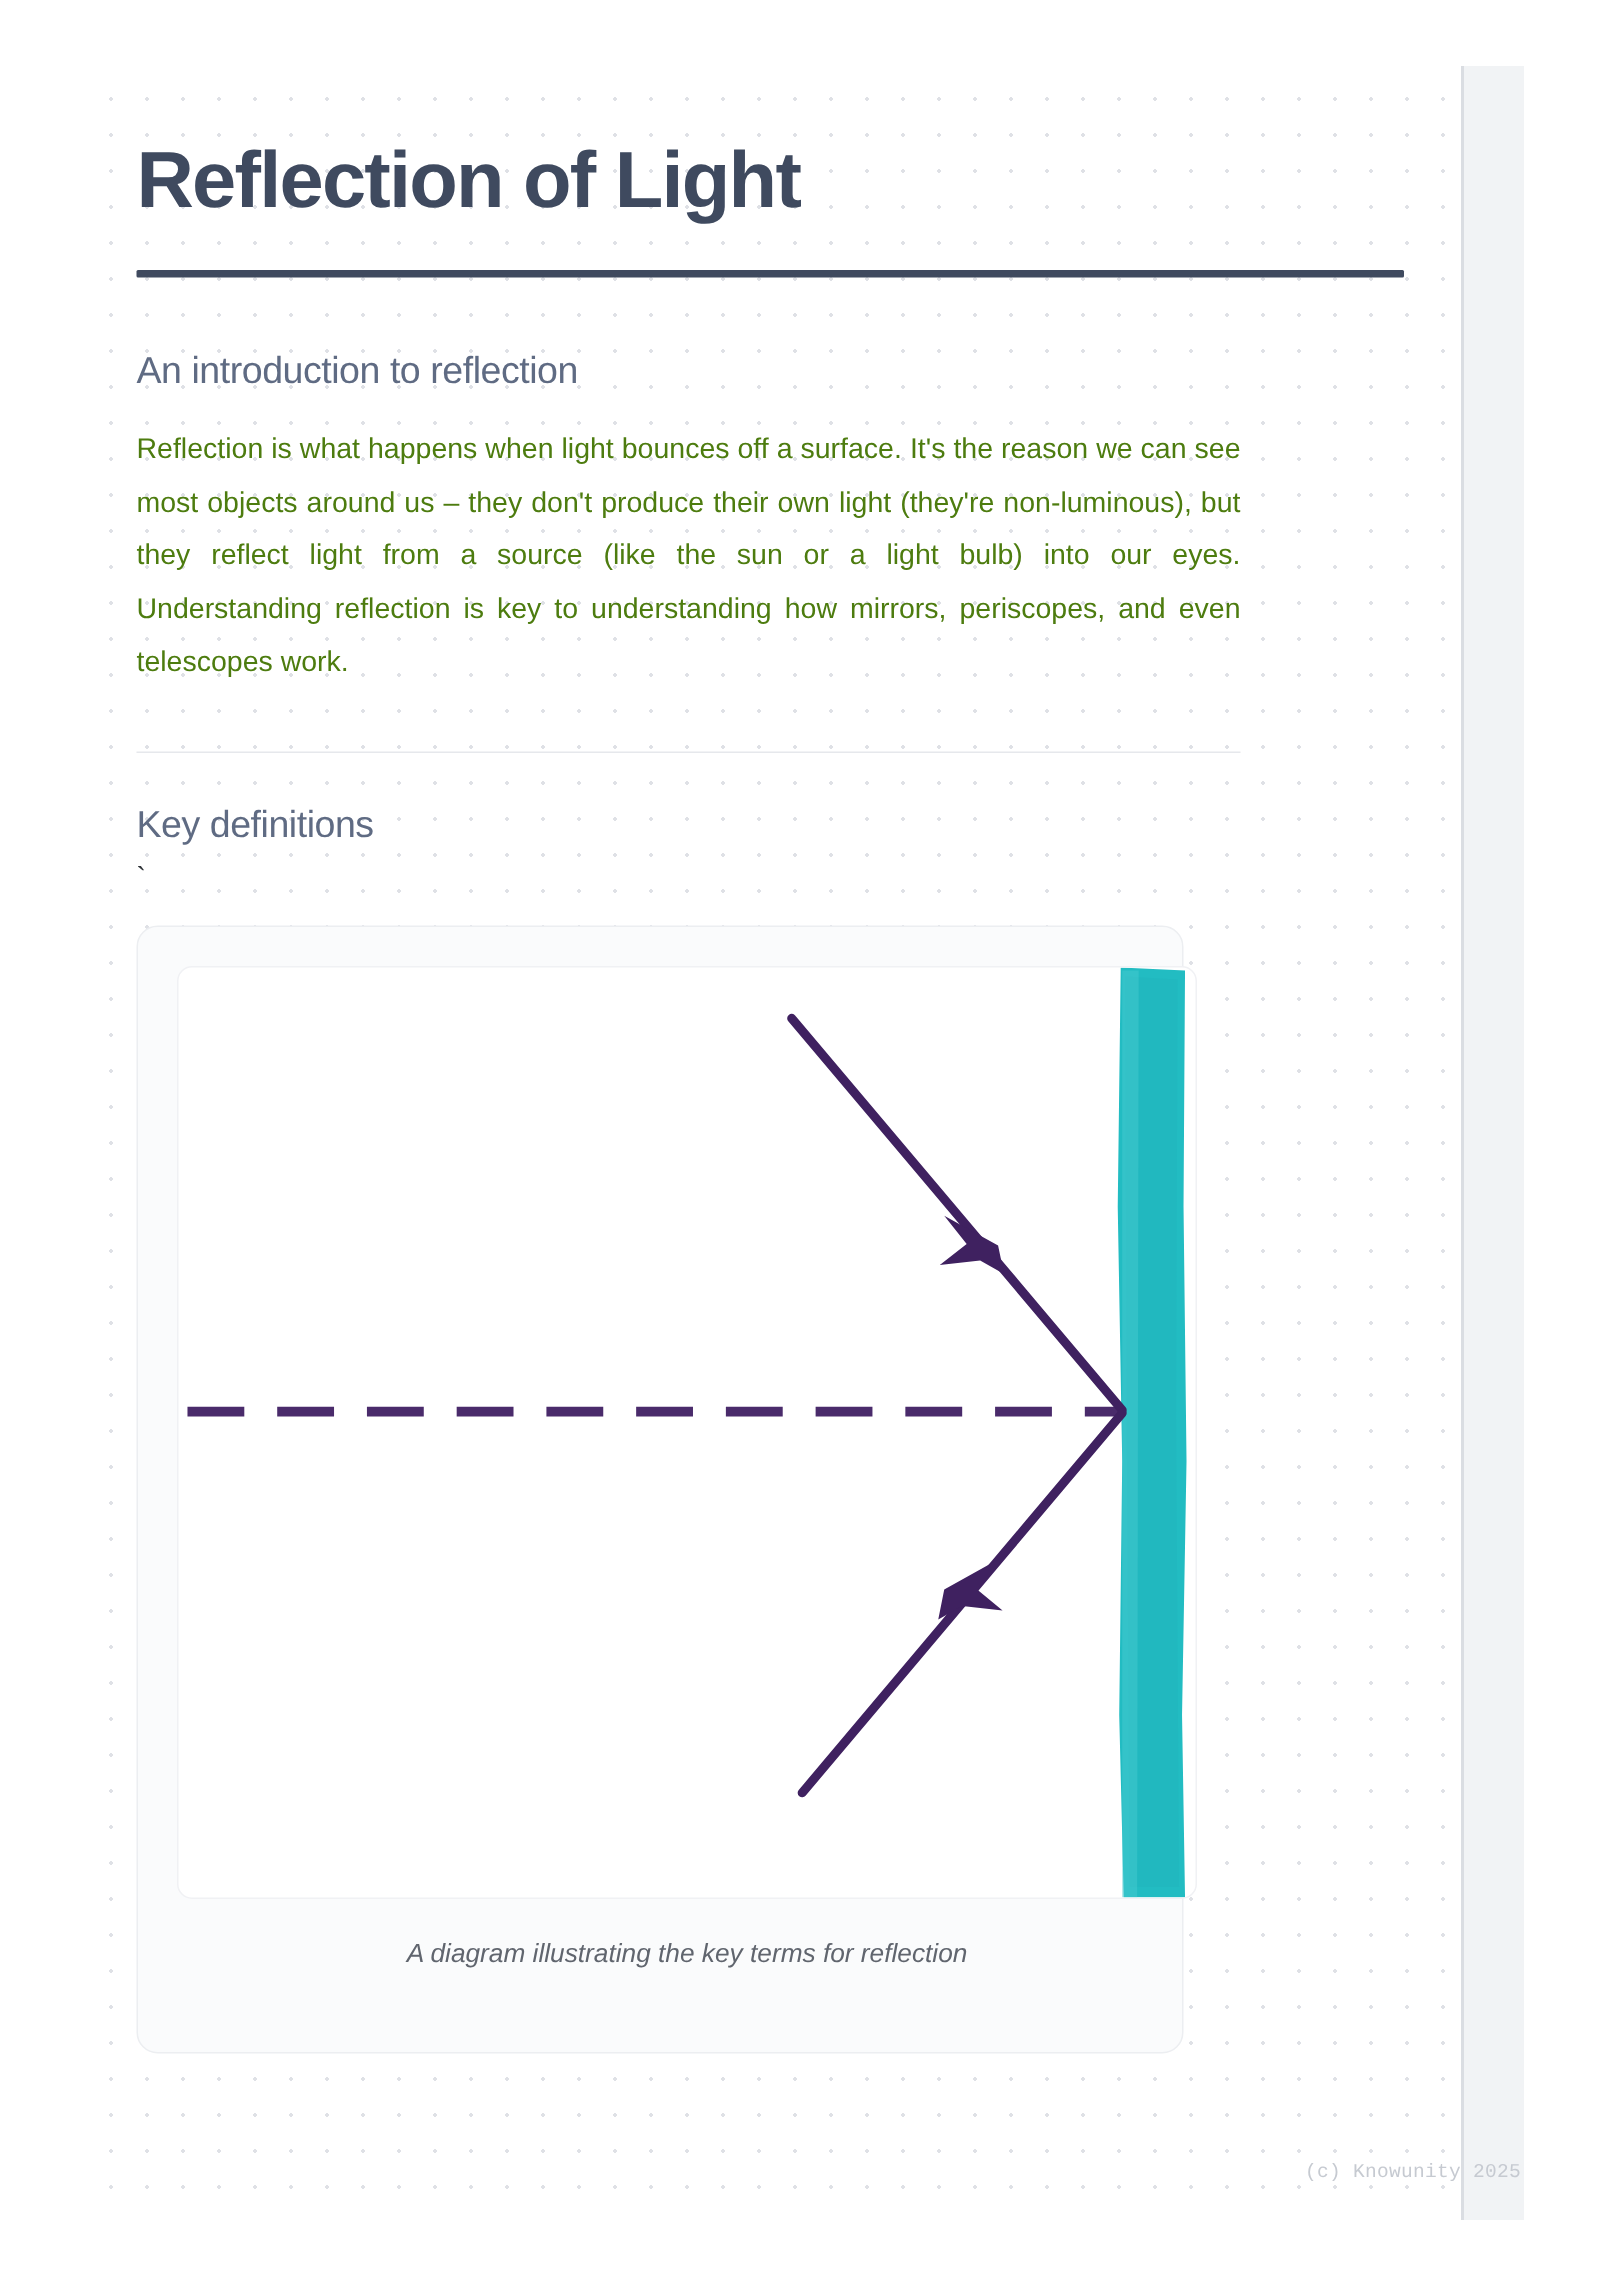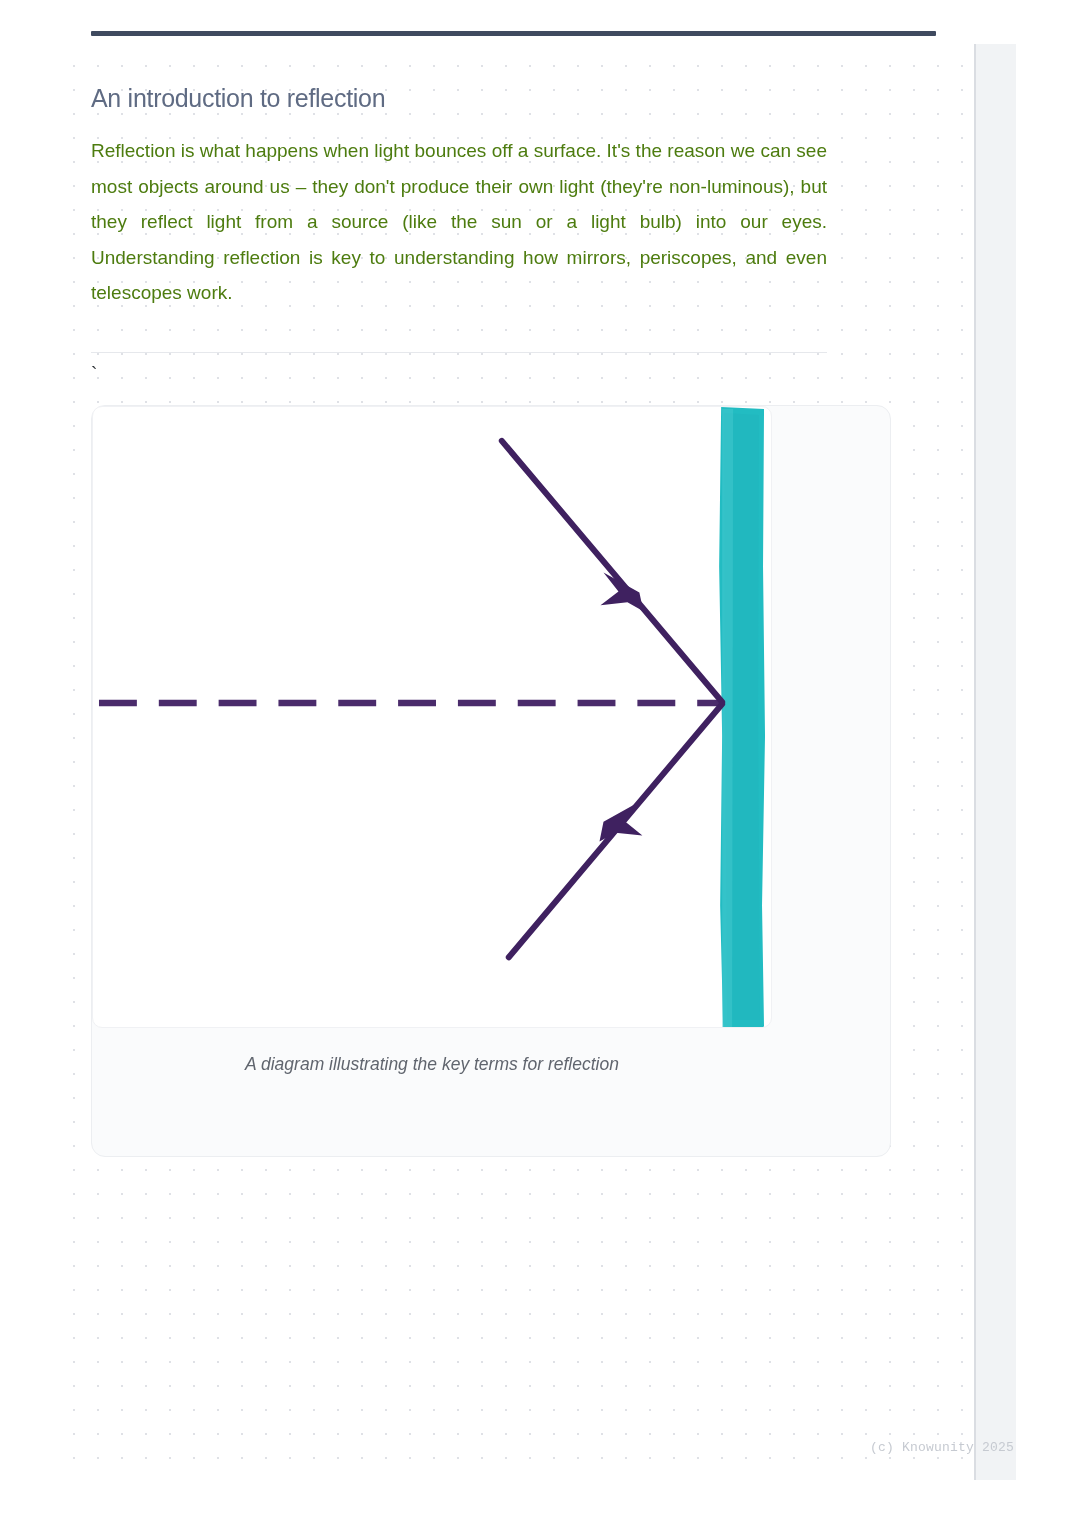--- a/index.html
+++ b/index.html
@@ -111,25 +111,26 @@
     margin-top: 8px;
     font-size: 19px;
     line-height: 26px;
     color: #2f3338;
     height: 26px;
   }
 
   
   .figure-card {
     margin-top: 18px;
-    width: 800px;
+    width: 698px;
     height: 752px;
     background: #fafbfc;
     border: 1px solid #eceef1;
     border-radius: 14px;
+    padding: 26px;
     position: relative;
   }
 
   .figure-inner {
     width: 680px;
     height: 622px;
     background: #ffffff;
     border-radius: 10px;
     border: 1px solid #f0f1f4;
     position: relative;
@@ -169,29 +170,31 @@
 </head>
 <body>
 
 <div class="page">
 
   <div class="dot-grid"></div>
   <div class="page-edge-band"></div>
 
   <div class="content">
 
+    <h1 class="doc-title">Reflection of Light</h1>
 
     <div class="title-rule"></div>
 
     <h2 class="section-heading h-intro">An introduction to reflection</h2>
 
     <p class="body-text">Reflection is what happens when light bounces off a surface. It's the reason we can see most objects around us – they don't produce their own light (they're non-luminous), but they reflect light from a source (like the sun or a light bulb) into our eyes. Understanding reflection is key to understanding how mirrors, periscopes, and even telescopes work.</p>
 
     <div class="divider"></div>
 
+    <h2 class="section-heading h-keydefs">Key definitions</h2>
 
     <div class="stray-mark">`</div>
 
     <figure class="figure-card">
 
       <div class="figure-inner">
         <svg class="figure-svg" viewBox="0 0 680 622" preserveAspectRatio="none">
 
           <g>
             <path d="M630 0 L673 2 L672 160 L674 330 L671 500 L673 622 L632 622 L629 500 L631 330 L628 160 Z" fill="#22bcc2"></path>

